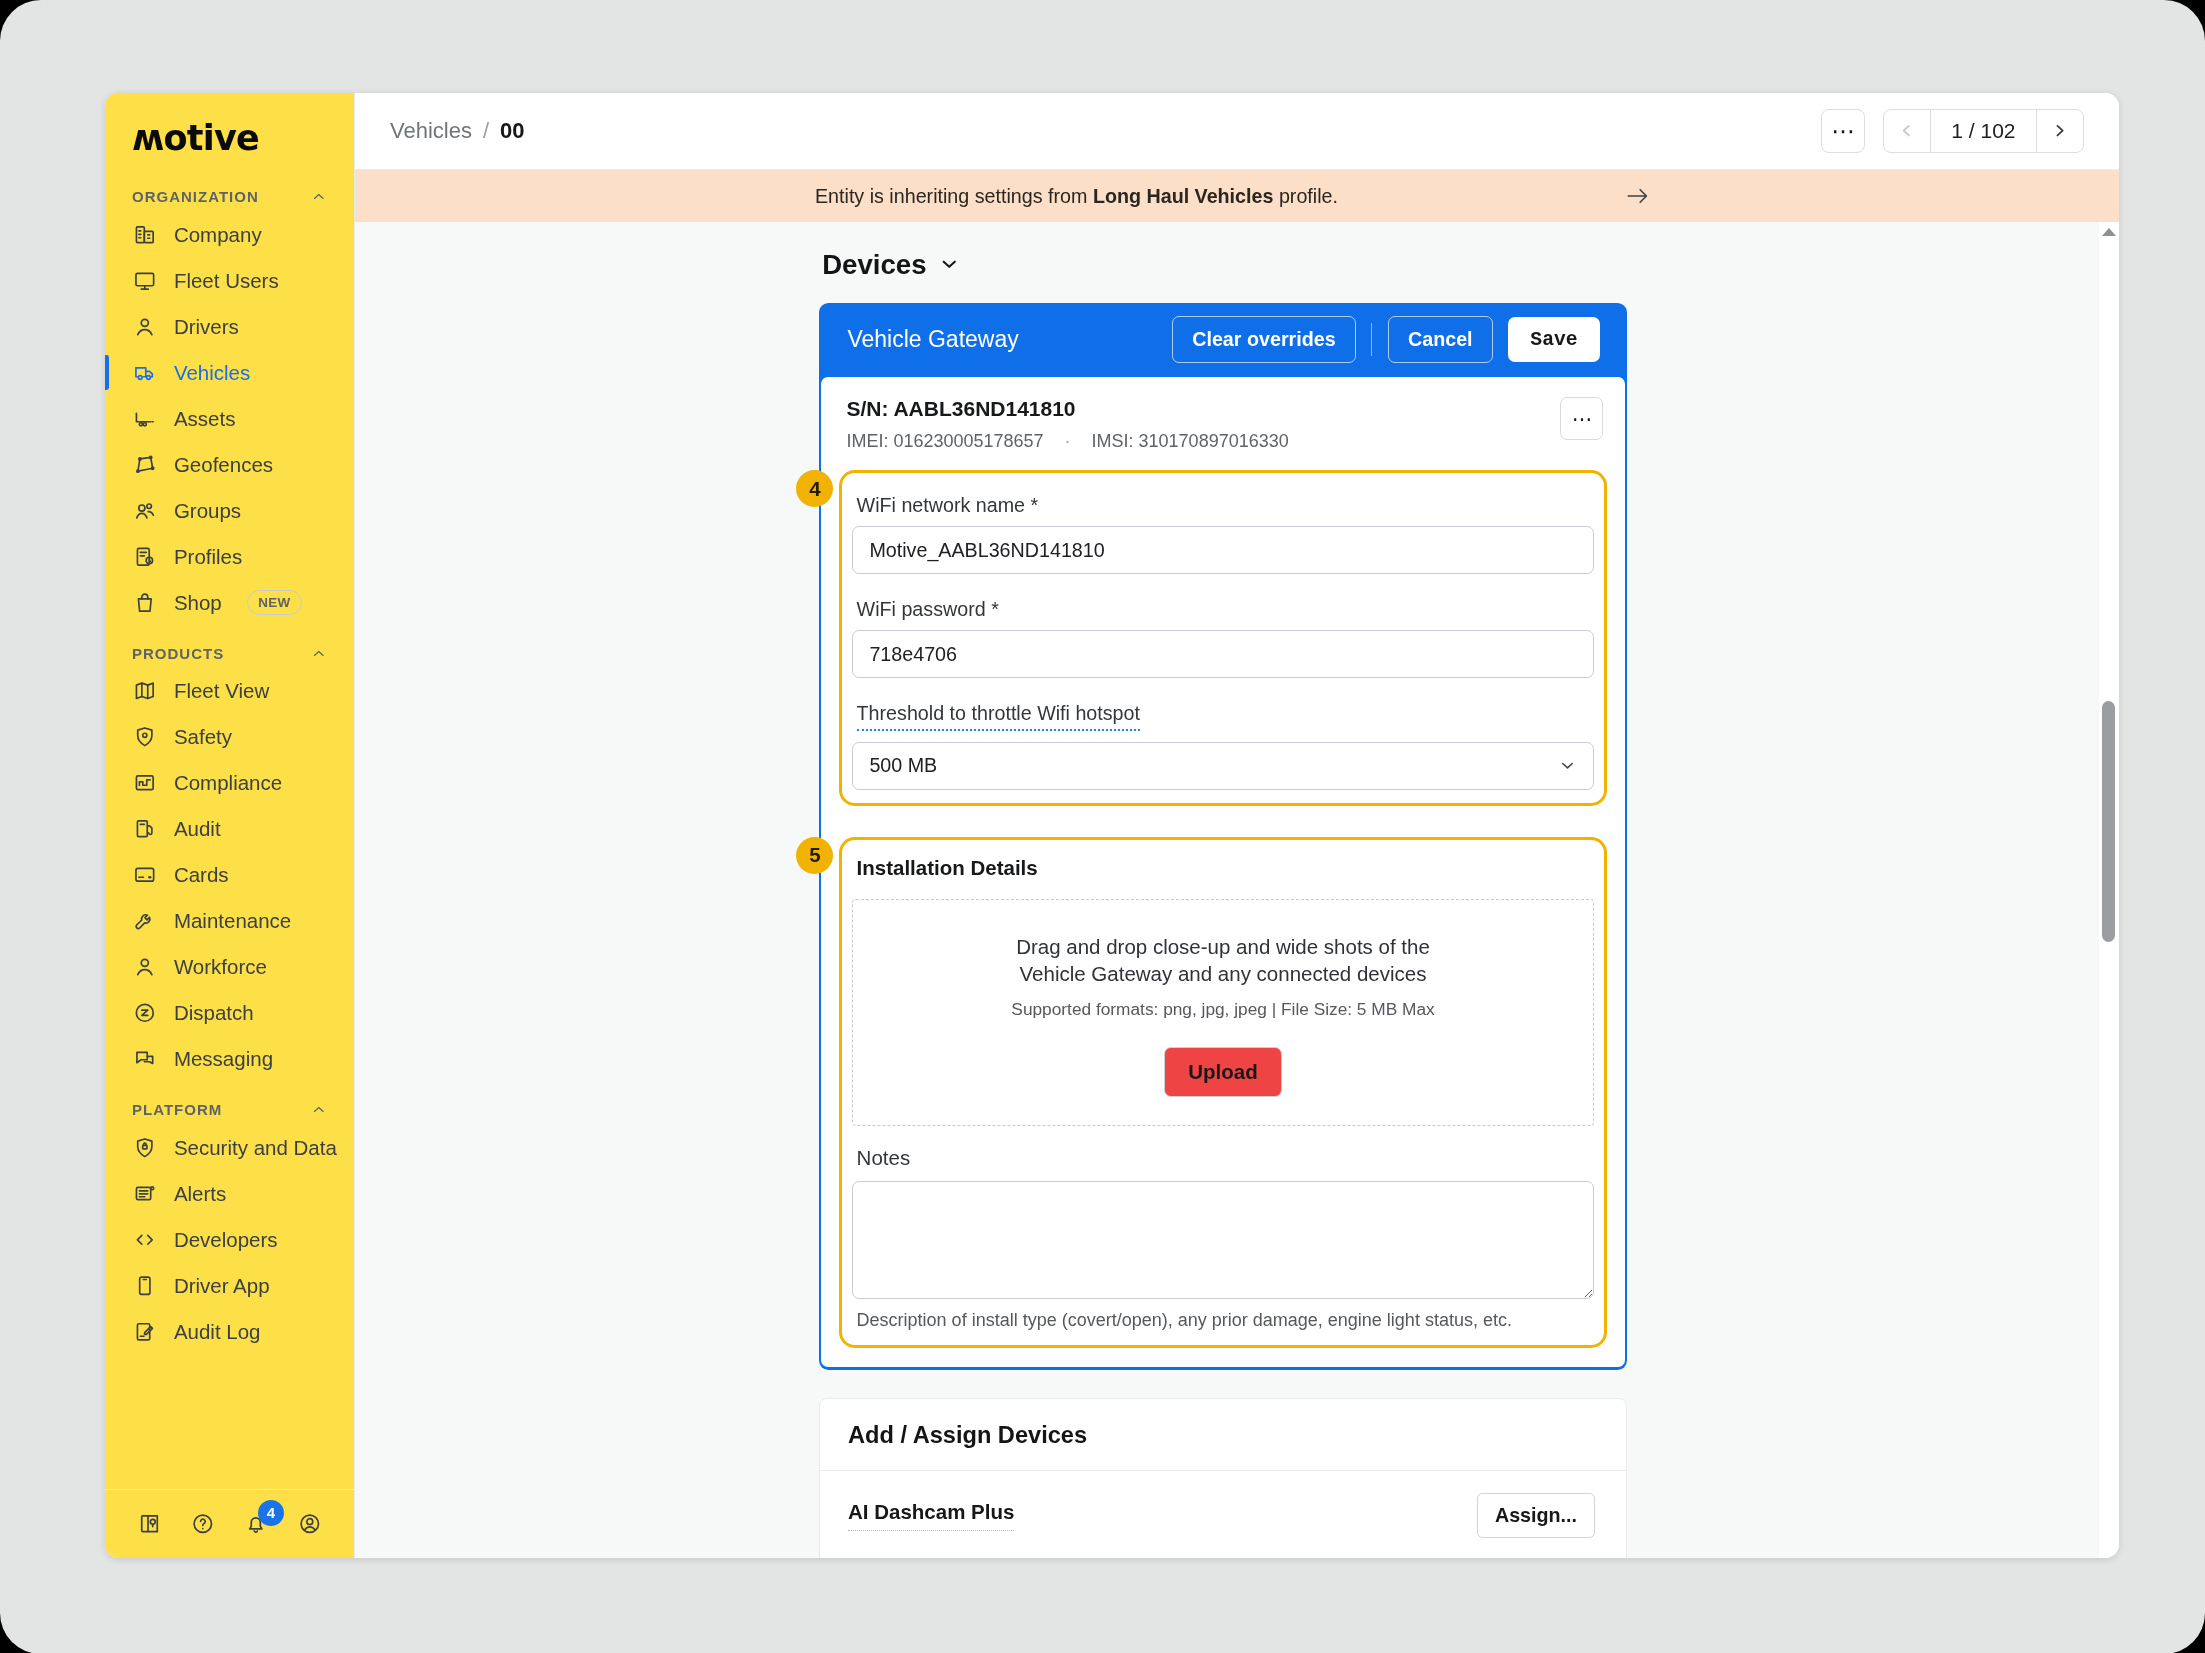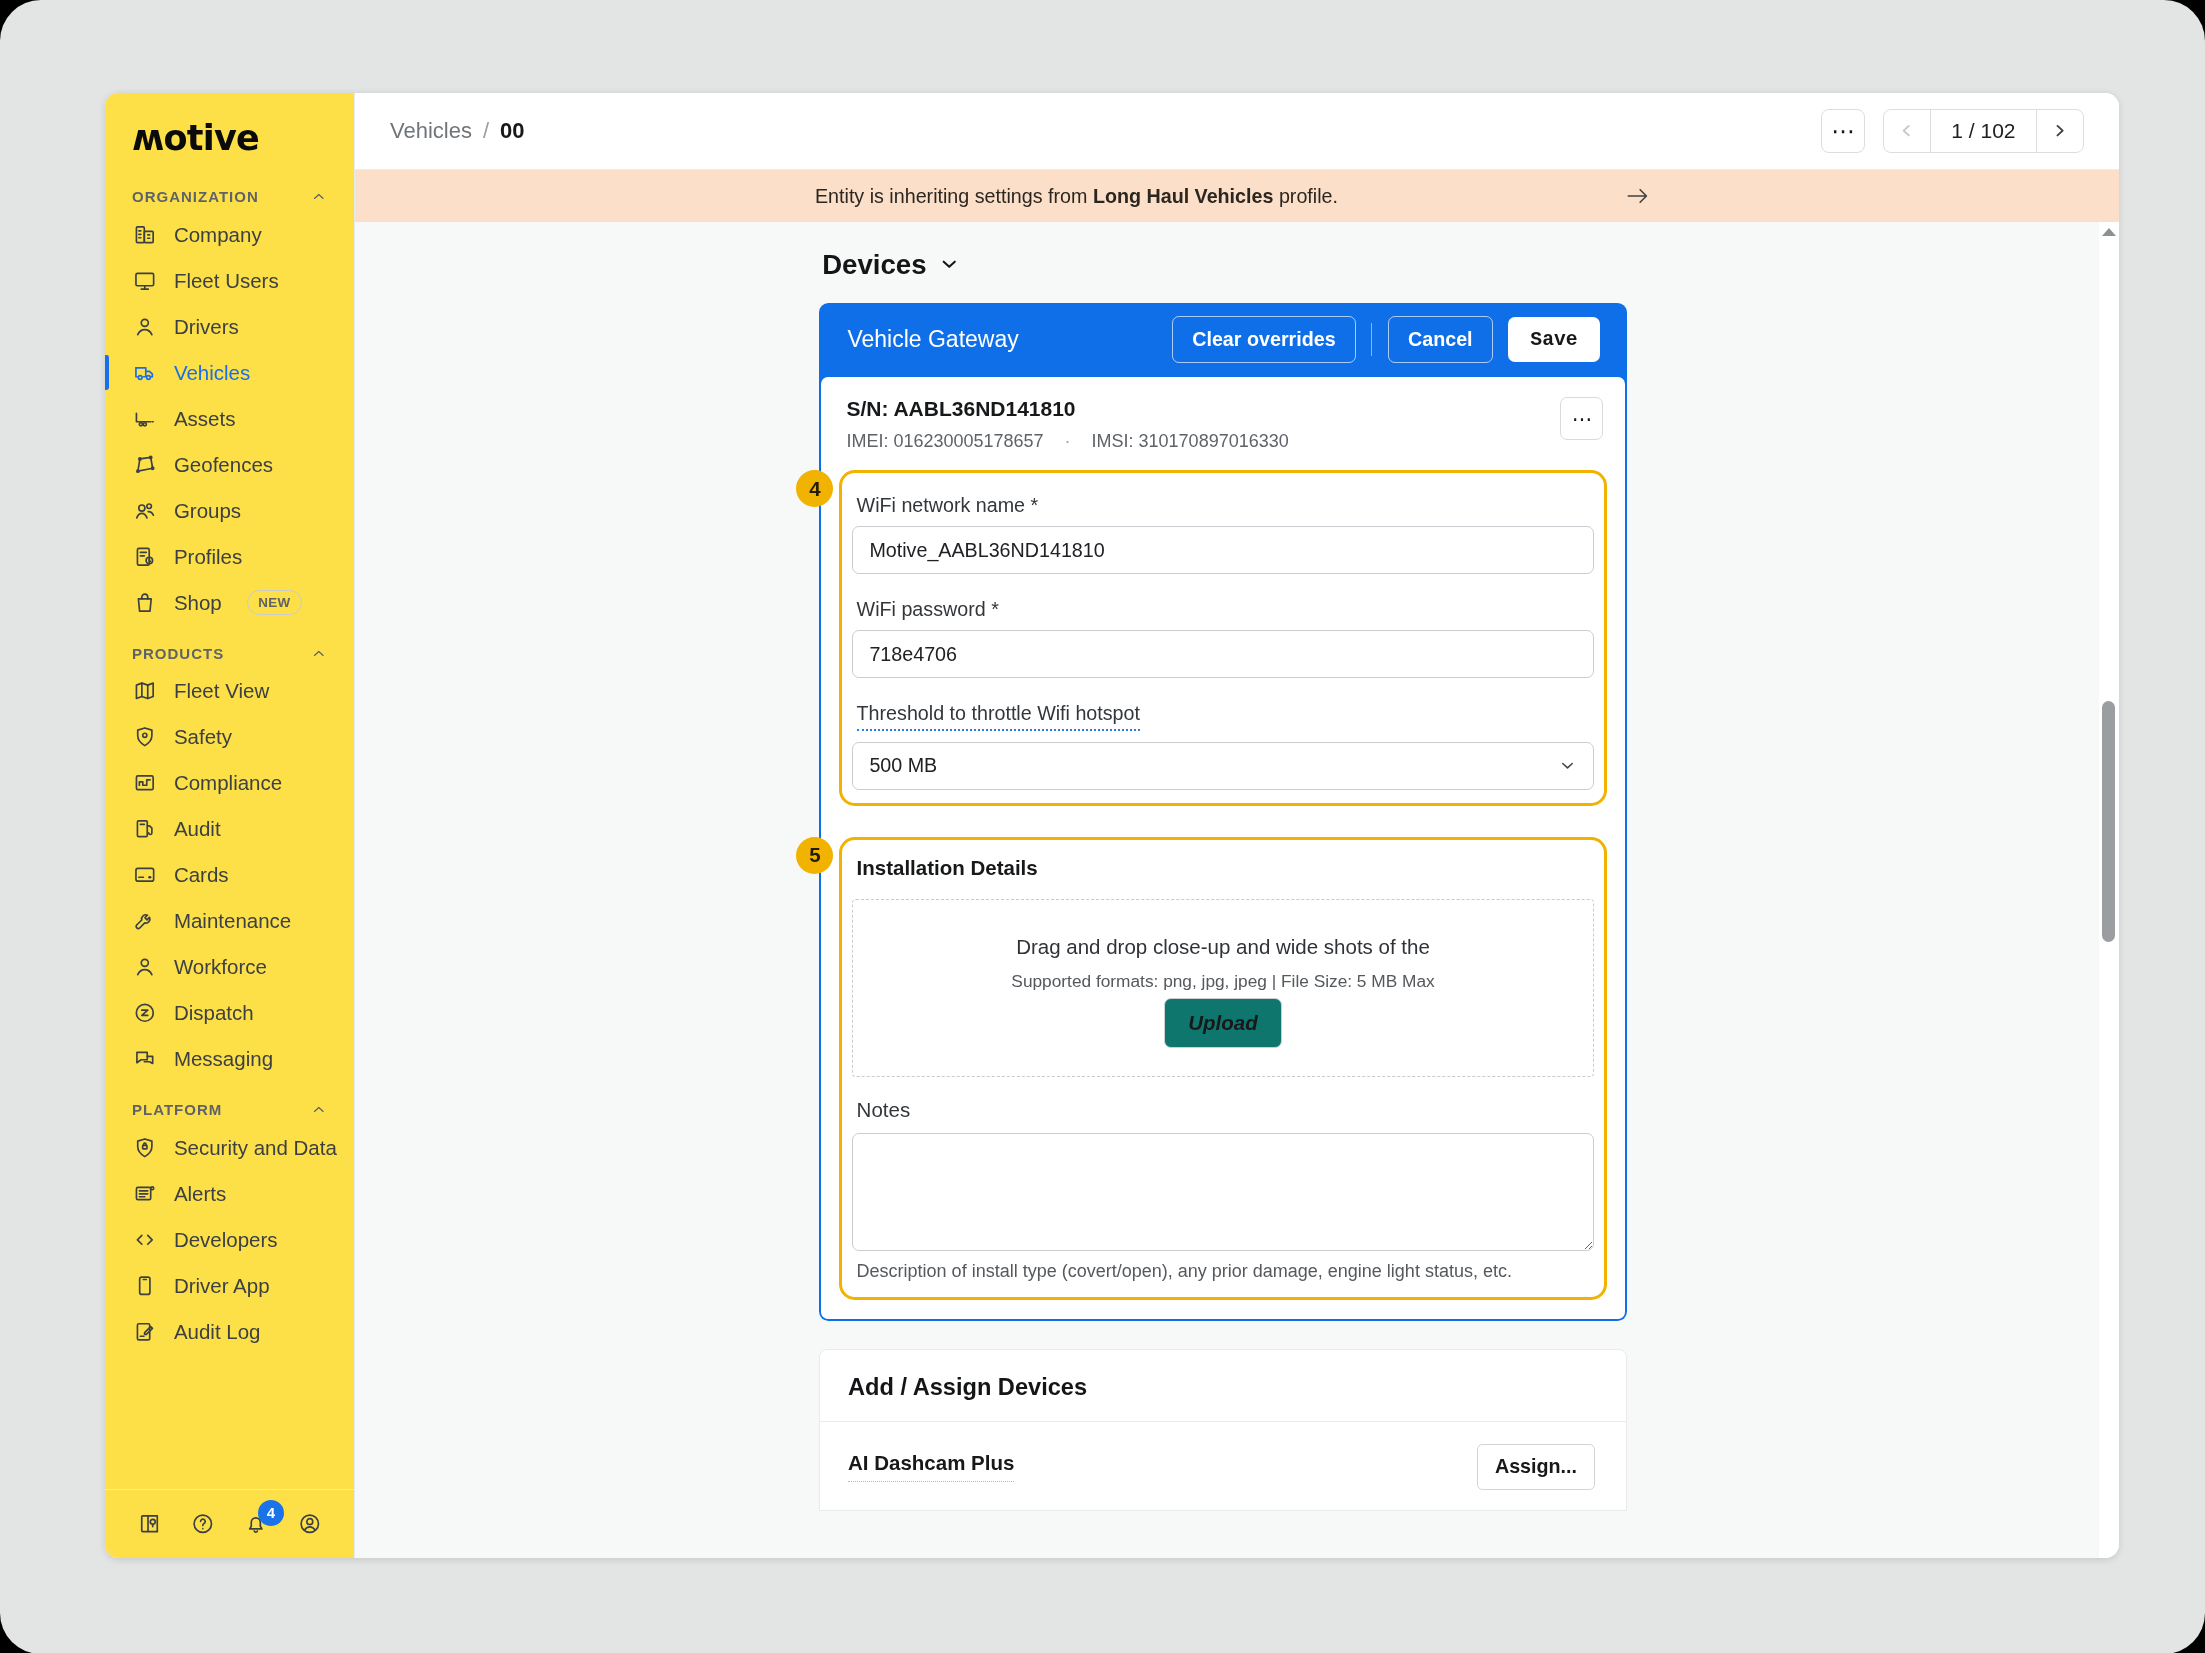--- a/index.html
+++ b/index.html
@@ -92,22 +92,22 @@
              color:#202124; padding:0 16.5px; font-family:inherit; display:flex; align-items:center; }
   .dotted-blue { display:inline-block; border-bottom:2.4px dotted #2f7be8; padding-bottom:3.9px; }
   .select { display:flex; align-items:center; justify-content:space-between; cursor:pointer; }
   .select svg { width:19px; height:19px; fill:none; stroke:#44474b; stroke-width:2; stroke-linecap:round; stroke-linejoin:round; }
 
   .box5 { margin-top:31.5px; }
   .install-h { font-size:20.5px; font-weight:700; color:#17181a; margin:7.9px 0 19px 4.7px; }
   .dropzone { border:1.6px dashed #c9cacc; border-radius:3.9px; background:#fff; text-align:center; padding:33px 15.8px 28px; }
   .dz1 { font-size:20.5px; color:#2f3237; line-height:1.35; }
   .dz-formats { margin-top:11px; font-size:17.3px; color:#55585c; }
-  .upload-btn { margin-top:6px; display:inline-block; border:0.8px solid #cfd0d2; border-radius:7px; background:#0f766e;
-                font-size:20.5px; font-weight:700; color:#17181a; padding:11.8px 23.6px; cursor:pointer; font-family:inherit;font-style:italic; }
+  .upload-btn { margin-top:27px; display:inline-block; border:0.8px solid #cfd0d2; border-radius:7px; background:#ef4444;
+                font-size:20.5px; font-weight:700; color:#17181a; padding:11.8px 23.6px; cursor:pointer; font-family:inherit; }
   .notes-label { font-size:20.5px; color:#33373b; margin:20.5px 0 11px 4.7px; }
   .notes-area { width:100%; height:118px; border:0.8px solid #c9ccd1; border-radius:7px; background:#fff; resize:vertical;
                 font-family:inherit; font-size:19px; padding:11px 14px; color:#202124; }
   .hint { font-size:18px; color:#55585c; margin:7.9px 0 1.6px 4.7px; }
 
   
   .assign-card { margin-top:28px; background:#fff; border:0.8px solid #e9eaeb; border-radius:7.9px 7.9px 0 0; overflow:hidden; }
   .assign-h { font-size:23.6px; font-weight:700; color:#141517; padding:23.6px 28px 20.5px; border-bottom:0.8px solid #e9eaeb; }
   .assign-row { display:flex; align-items:center; justify-content:space-between; padding:22px 31.5px 20.5px 28px; }
   .dev-label { font-size:20.5px; font-weight:700; color:#17181a; border-bottom:1.6px dotted #b7b9bb; padding-bottom:6.3px; }
@@ -459,20 +459,21 @@
                 </div>
               </div>
 
               <div class="hl-box box5">
                 <div class="hl-badge">5</div>
 
                 <div class="install-h">Installation Details</div>
 
                 <div class="dropzone">
                   <div class="dz1">Drag and drop close-up and wide shots of the</div>
+                  <div class="dz1">Vehicle Gateway and any connected devices</div>
                   <div class="dz-formats">Supported formats: png, jpg, jpeg | File Size: 5 MB Max</div>
                   <button class="upload-btn">Upload</button>
                 </div>
 
                 <div class="notes-label">Notes</div>
                 <textarea class="notes-area" style=""></textarea>
                 <div class="hint">Description of install type (covert/open), any prior damage, engine light status, etc.</div>
               </div>
             </div>
           </div>

